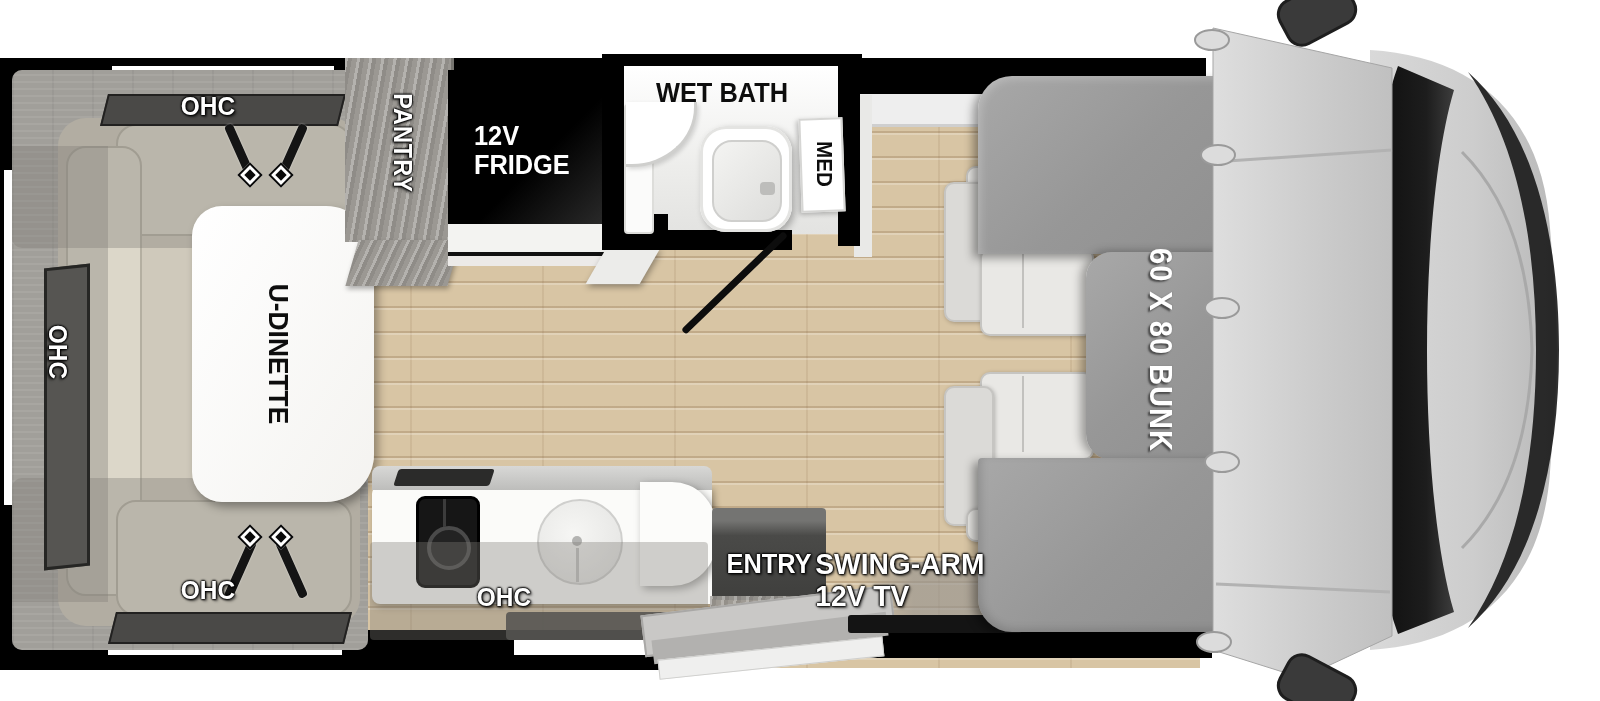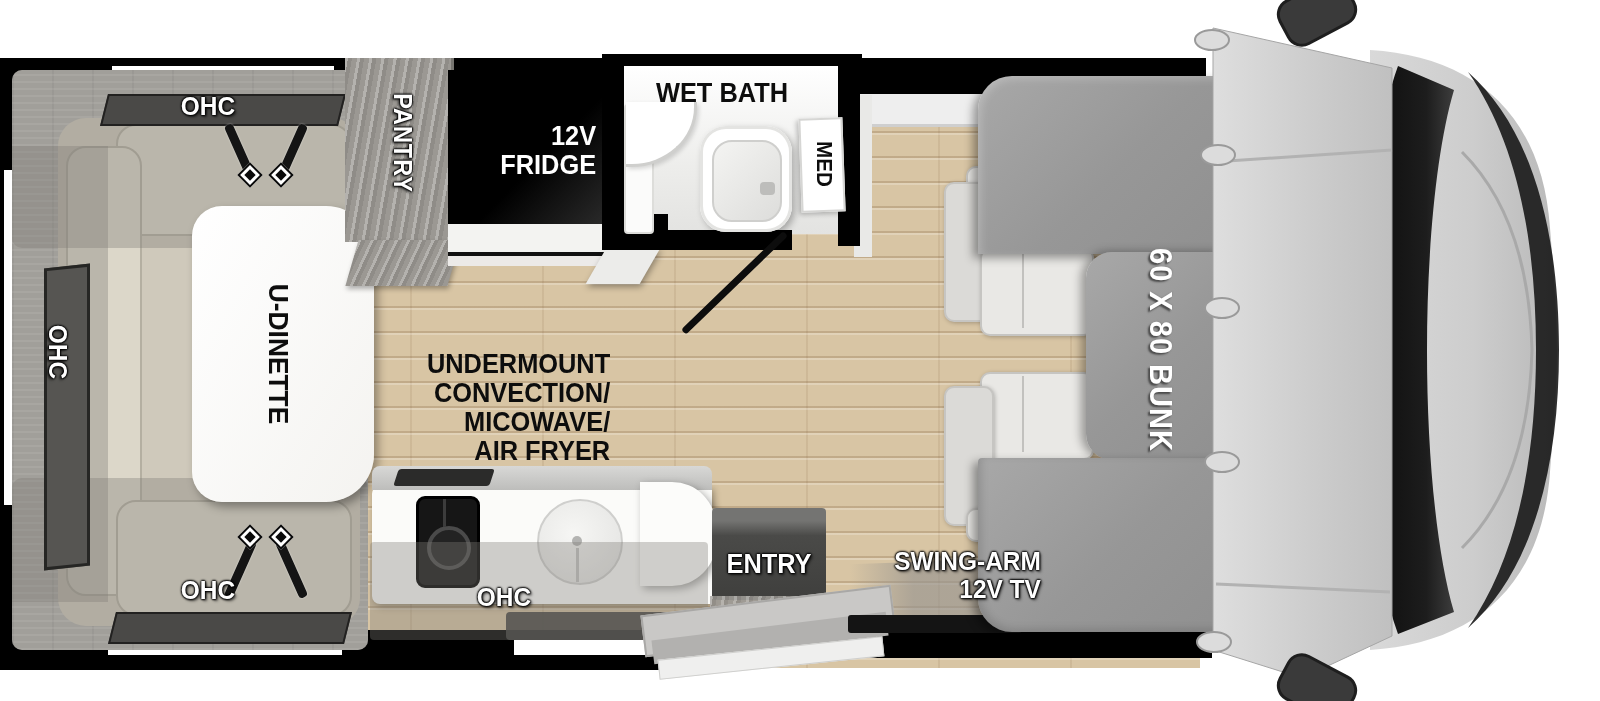--- a/index.html
+++ b/index.html
@@ -13,21 +13,21 @@
       repeating-linear-gradient(90deg, rgba(140,109,74,.14) 0 2px, rgba(0,0,0,0) 2px 132px);}
   
   .wall{background:#000;}
   .win{background:#fff;}
   
   .lbl{position:absolute;font-weight:700;white-space:nowrap;line-height:1;}
   .lw{color:#ffffff;text-shadow:0 1px 2px rgba(0,0,0,.85),0 -1px 2px rgba(0,0,0,.85),1px 0 2px rgba(0,0,0,.85),-1px 0 2px rgba(0,0,0,.85),2px 2px 3px rgba(0,0,0,.55);}
   .lb{color:#0d0d0d;}
   .ctr{transform:translate(-50%,-50%) scaleX(.94);}
   .vctr{transform:translate(-50%,-50%) rotate(90deg) scaleX(.94);}
-  .blk{position:absolute;text-align:right;font-weight:700;}
+  .blk{position:absolute;text-align:left;font-weight:700;}
   .blk div{line-height:1.07;transform:scaleX(.94);}
   
   .trim{background-color:#b5b3ae;background-image:repeating-linear-gradient(0deg, rgba(255,255,255,.14) 0 2px, rgba(0,0,0,0) 2px 7px),repeating-linear-gradient(90deg, rgba(0,0,0,.06) 0 2px, rgba(0,0,0,0) 2px 40px);}
   .wood{background-color:#9b9893;background-image:repeating-linear-gradient(100deg, rgba(255,255,255,.25) 0 3px, rgba(0,0,0,.08) 3px 7px, rgba(255,255,255,0) 7px 12px);}
   .ovl{background:rgba(128,125,119,.36);}
   .belt{position:absolute;width:9px;height:62px;background:#141414;border-radius:4px;box-shadow:0 0 2px rgba(255,255,255,.6);}
   .buckle{position:absolute;width:14px;height:14px;background:#ffffff;border:2px solid #0a0a0a;transform:rotate(45deg);}
   .buckle::after{content:"";position:absolute;left:3px;top:3px;width:8px;height:8px;background:#0a0a0a;}
   .seat{background:#e9e8e5;border:2px solid #c6c5c2;border-radius:10px;box-shadow:1px 1px 4px rgba(0,0,0,.25);}
   .bunk{background:linear-gradient(135deg,#a8a8a8,#979797 55%,#909090);}
@@ -103,26 +103,20 @@
   <div class="abs" style="left:624px;top:104px;width:26px;height:126px;background:#fbfbfa;border:2px solid #ddddda;border-radius:4px;"></div>
   <div class="abs" style="left:626px;top:102px;width:68px;height:62px;background:#ffffff;border-right:3px solid #cfcfcd;border-bottom:3px solid #cfcfcd;border-radius:0 0 92% 0;box-shadow:2px 2px 4px rgba(0,0,0,.15);"></div>
   <div class="abs" style="left:700px;top:126px;width:92px;height:106px;background:#ffffff;border-radius:26px;box-shadow:inset 0 0 0 3px #e4e4e2,3px 3px 7px rgba(0,0,0,.28);"></div>
   <div class="abs" style="left:712px;top:140px;width:66px;height:78px;background:linear-gradient(135deg,#f4f4f2,#dddddb);border:2px solid #cfcfcd;border-radius:20px;"></div>
   <div class="abs" style="left:760px;top:182px;width:15px;height:13px;background:#bdbdbb;border-radius:4px;"></div>
   <div class="abs" style="left:800px;top:118px;width:40px;height:90px;background:#ffffff;border:2px solid #d6d6d4;box-shadow:-2px 2px 5px rgba(0,0,0,.25);transform:rotate(-2deg);"></div>
   <div class="lbl lb vctr" style="left:824px;top:164px;font-size:22px;">MED</div>
   <div class="lbl lb ctr" style="left:722px;top:93px;font-size:27px;">WET BATH</div>
   <div style="position:absolute;left:788px;top:236px;width:142px;height:7px;background:#0d0d0d;border-radius:4px;transform-origin:0 0;transform:rotate(136deg);"></div>
 
-  <div class="blk lb" style="left:358px;top:350px;width:260px;font-size:27px;line-height:1.08;">
-    <div>UNDERMOUNT</div>
-    <div>CONVECTION/</div>
-    <div>MICOWAVE/</div>
-    <div>AIR FRYER</div>
-  </div>
 
   <div class="abs" style="left:372px;top:486px;width:340px;height:118px;background:#fbfbf9;border-radius:8px 0 0 8px;box-shadow:2px 3px 7px rgba(0,0,0,.3);"></div>
   <div class="abs" style="left:372px;top:466px;width:340px;height:24px;background:linear-gradient(180deg,#d8d8d6,#bdbdbb);border-radius:8px 8px 0 0;"></div>
   <div class="abs" style="left:396px;top:469px;width:96px;height:17px;background:#2b2b2a;border-radius:3px;transform:skewX(-18deg);"></div>
   <div class="abs" style="left:416px;top:496px;width:58px;height:86px;background:#161616;border:3px solid #000;border-radius:9px;"></div>
   <div class="abs" style="left:427px;top:526px;width:36px;height:36px;border:4px solid #4a4a4a;border-radius:50%;background:#232323;"></div>
   <div class="abs" style="left:443px;top:499px;width:3px;height:28px;background:#3c3c3c;"></div>
   <div class="abs" style="left:537px;top:499px;width:82px;height:82px;background:radial-gradient(circle at 42% 40%,#f6f6f4,#e2e2e0);border:2px solid #cfcfcd;border-radius:50%;"></div>
   <div class="abs" style="left:572px;top:536px;width:10px;height:10px;background:#b3b3b1;border-radius:50%;"></div>
   <div class="abs" style="left:576px;top:548px;width:3px;height:34px;background:#c2c2c0;"></div>
@@ -149,21 +143,21 @@
   <div class="abs seat" style="left:980px;top:372px;width:110px;height:84px;"></div>
   <div class="abs" style="left:1022px;top:376px;width:2px;height:76px;background:#c2c1be;"></div>
   <div class="abs seat" style="left:944px;top:386px;width:46px;height:136px;background:#dbdad7;"></div>
   <div class="abs seat" style="left:966px;top:508px;width:84px;height:30px;"></div>
 
   <div class="abs bunk" style="left:978px;top:76px;width:244px;height:178px;border-radius:34px 4px 0 0;box-shadow:-5px 4px 10px rgba(0,0,0,.38),inset 3px 3px 9px rgba(255,255,255,.22);"></div>
   <div class="abs bunk" style="left:1086px;top:252px;width:136px;height:208px;border-radius:26px 0 0 26px;box-shadow:-5px 0 10px rgba(0,0,0,.35);"></div>
   <div class="abs bunk" style="left:978px;top:458px;width:244px;height:174px;border-radius:4px 0 0 34px;box-shadow:-5px 4px 10px rgba(0,0,0,.38),inset 3px -3px 9px rgba(0,0,0,.14);"></div>
   <div class="lbl vctr" style="left:1160px;top:350px;font-size:31px;letter-spacing:1px;color:#ffffff;text-shadow:2px 2px 2px rgba(70,70,70,.95),-1px -1px 1px rgba(140,140,140,.6);">60 X 80 BUNK</div>
 
-  <div class="blk" style="left:808px;top:548px;width:240px;font-size:26px;line-height:1.0;color:#fff;">
+  <div class="blk" style="left:808px;top:548px;width:240px;font-size:30px;line-height:1.0;color:#fff;">
     <div class="lw">SWING-ARM</div>
     <div class="lw">12V TV</div>
   </div>
 
   <svg class="abs" style="left:1150px;top:0;" width="450" height="701" viewBox="1150 0 450 701" xmlns="http://www.w3.org/2000/svg">
     <defs>
       <linearGradient id="gPanel" x1="0" y1="0" x2="1" y2="0">
         <stop offset="0" stop-color="#dedede"></stop>
           <stop offset="0.6" stop-color="#cbcbcb"></stop>
           <stop offset="1" stop-color="#c0c0c0"></stop>

